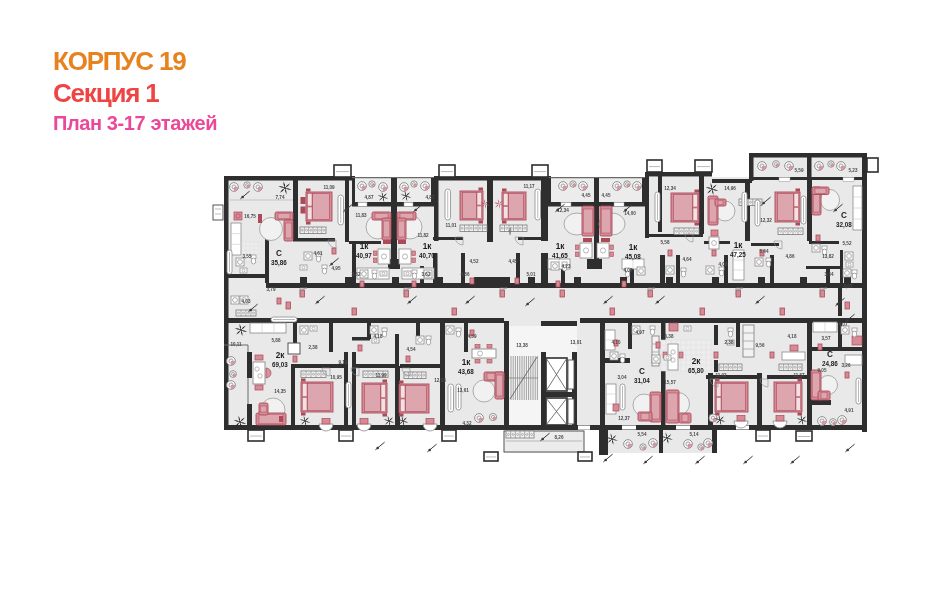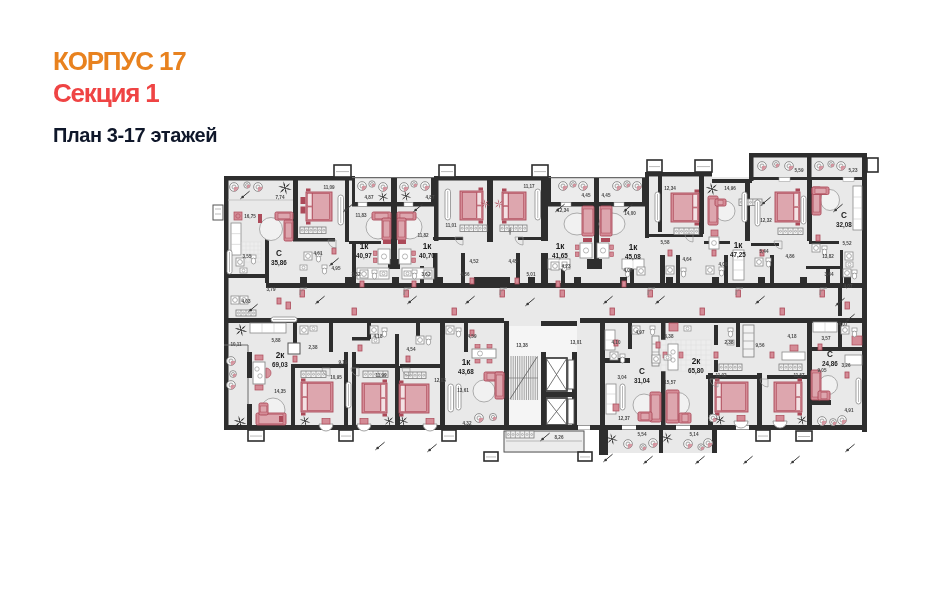--- a/index.html
+++ b/index.html
@@ -1,20 +1,20 @@
 <!DOCTYPE html>
 <html><head><meta charset="utf-8"><style>
 html,body{margin:0;padding:0;background:#ffffff;width:941px;height:600px;overflow:hidden}
 *{font-family:"Liberation Sans",sans-serif}
 .hdr{position:absolute;left:53px;font-weight:bold}
 </style></head>
 <body>
-<div class="hdr" style="top:46px;font-size:26px;letter-spacing:-1.2px;color:#e8821f">КОРПУС 17</div>
+<div class="hdr" style="top:46px;font-size:26px;letter-spacing:-1.2px;color:#e8821f">КОРПУС 19</div>
 <div class="hdr" style="top:78px;font-size:26px;letter-spacing:-1.2px;color:#ef4444">Секция 1</div>
-<div class="hdr" style="top:124px;font-size:20px;letter-spacing:-0.4px;color:#0f172a">План 3-17 этажей</div>
+<div class="hdr" style="top:112px;font-size:20px;letter-spacing:-0.4px;color:#ec4899">План 3-17 этажей</div>
 <svg width="941" height="600" viewBox="0 0 941 600" style="position:absolute;left:0;top:0">
 <rect x="224" y="177" width="643" height="253" fill="#e9e9e9"></rect>
 <rect x="751" y="153" width="116" height="26" fill="#e9e9e9"></rect>
 <rect x="352" y="178" width="82" height="26" fill="#ececec"></rect>
 <rect x="548" y="178" width="97" height="26" fill="#ececec"></rect>
 <rect x="605" y="430" width="112" height="23" fill="#e9e9e9"></rect>
 <rect x="504" y="430" width="80" height="23" fill="#ececec"></rect>
 <rect x="509" y="326" width="68" height="100" fill="#f5f5f5"></rect>
 <rect x="224" y="176" width="131" height="4.5" fill="#2e2e2e"></rect>
 <rect x="434" y="176" width="117" height="4.5" fill="#2e2e2e"></rect>

